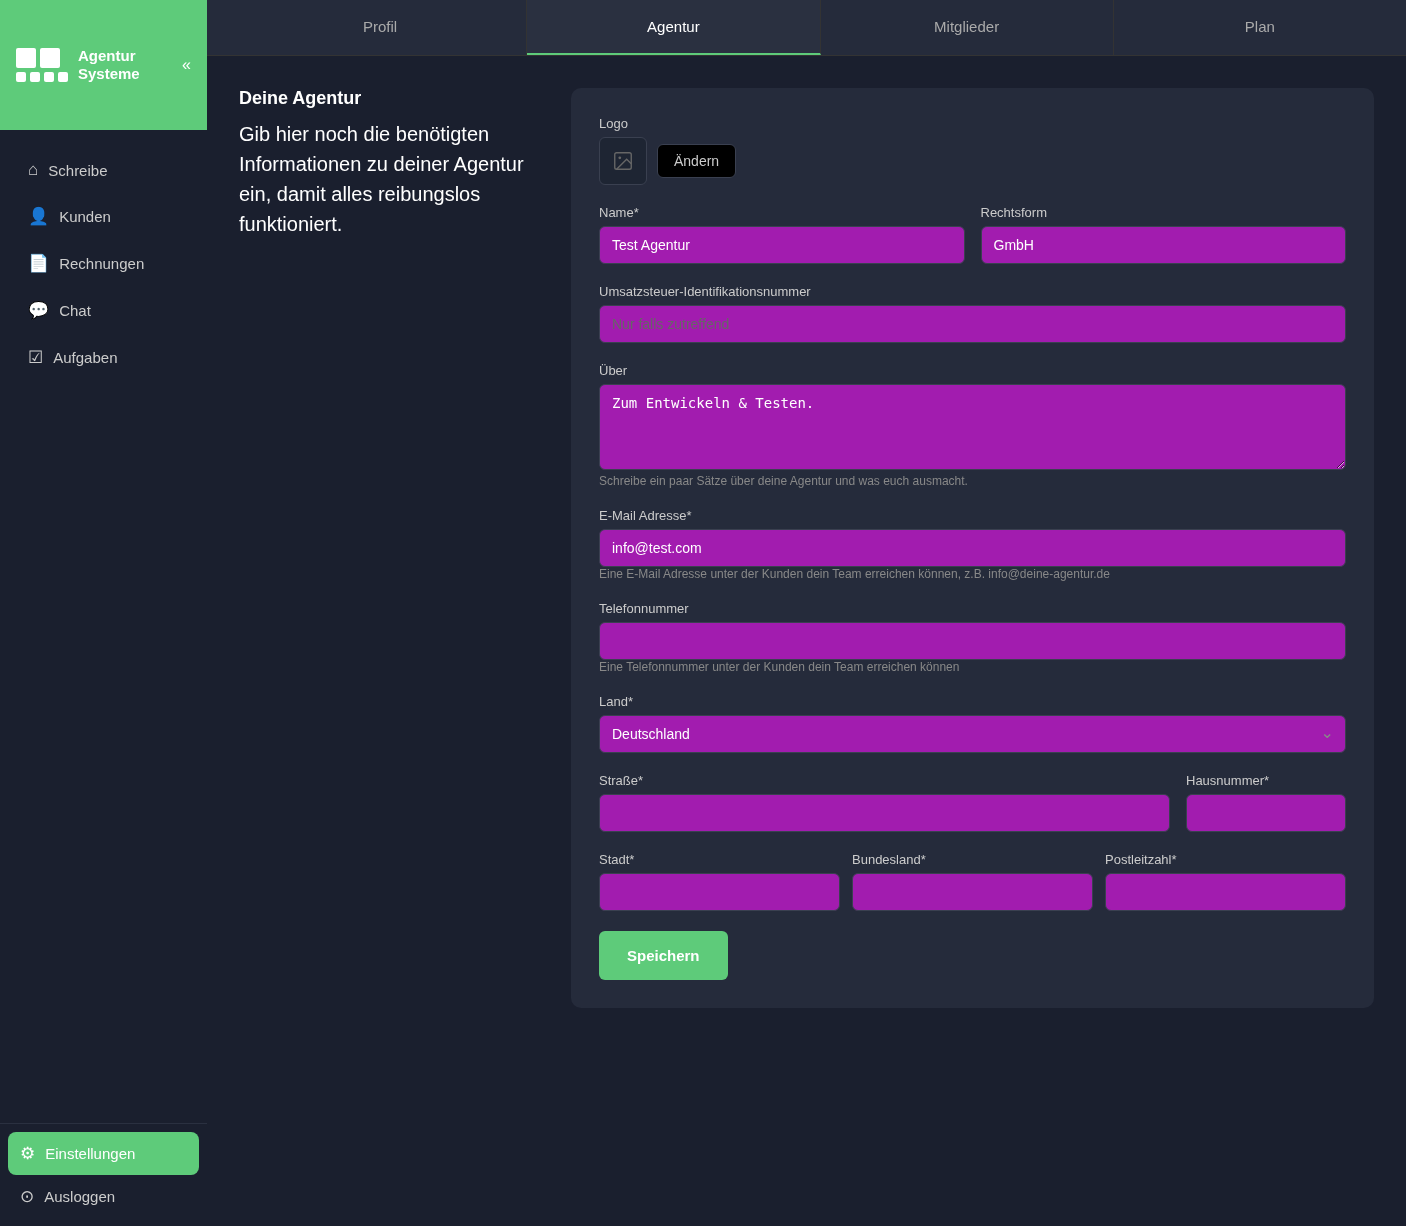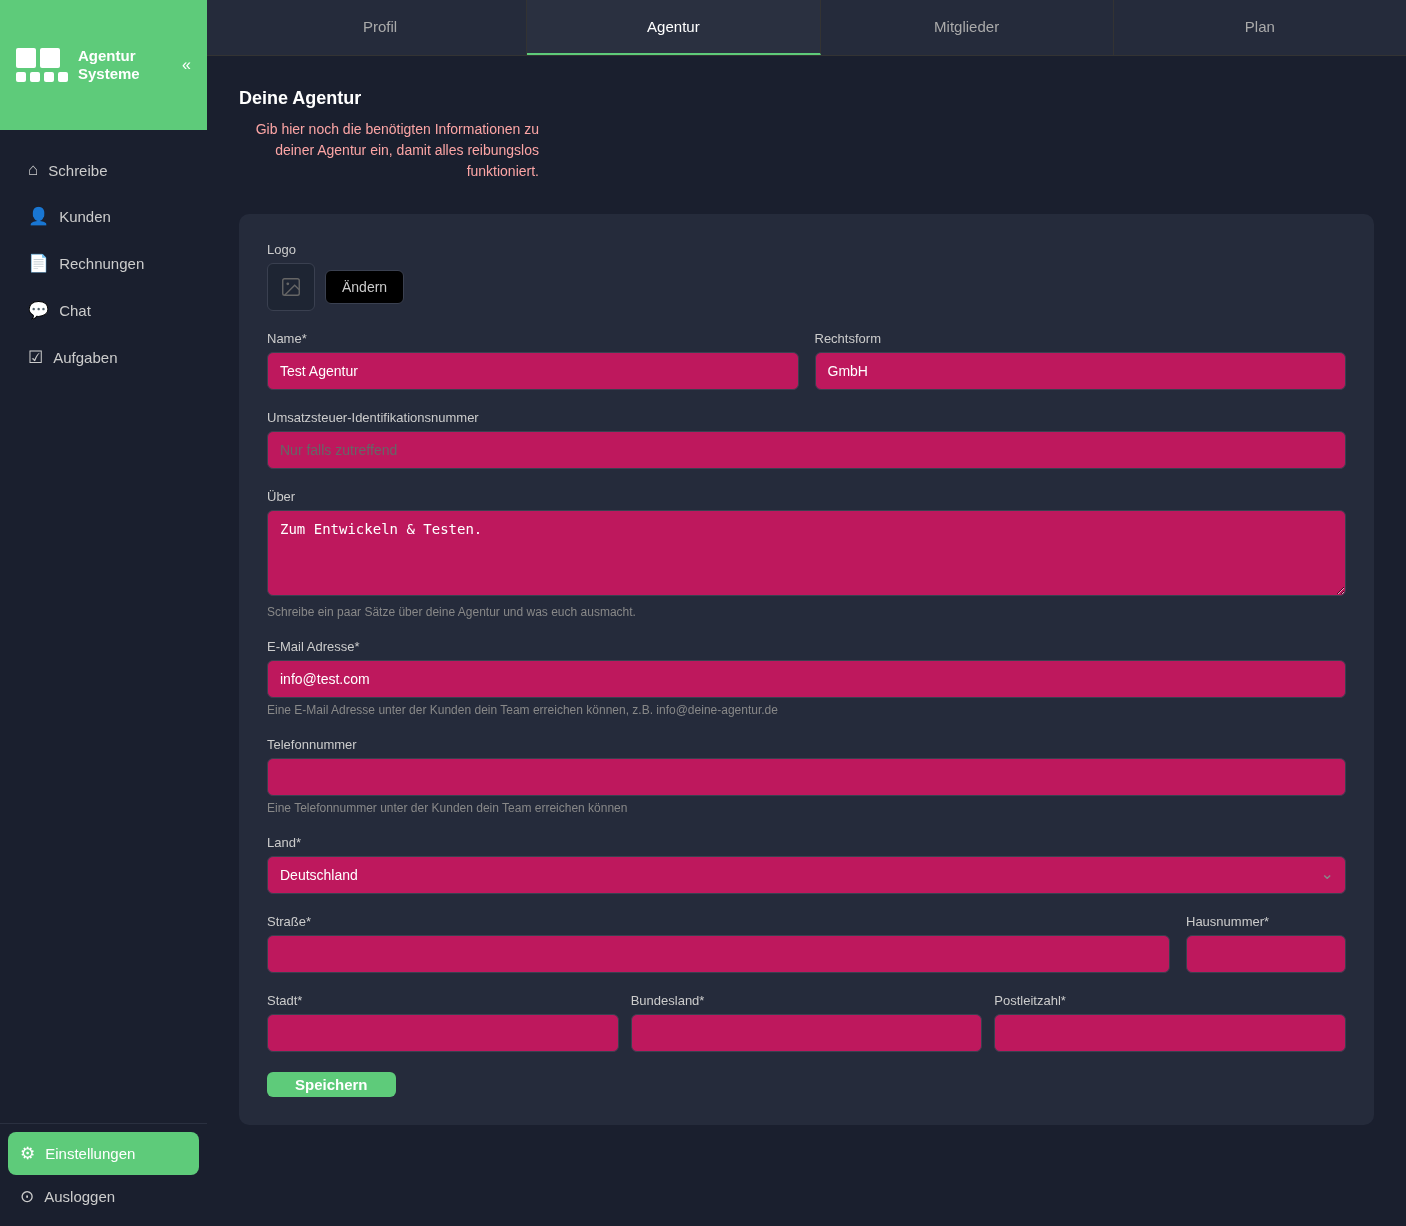--- a/index.html
+++ b/index.html
@@ -113,77 +113,74 @@
       color: #fff;
       border-bottom: 2px solid #5ecb7a;
       background: #2a3040;
     }
 
     
     .content {
       display: flex;
       gap: 32px;
       padding: 32px 32px;
-      flex-direction: column;
     }
     .content-left {
       min-width: 280px;
       max-width: 300px;
     }
     .content-left h2 {
       font-size: 18px;
       font-weight: 700;
       color: #fff;
       margin-bottom: 10px;
     }
     .content-left p {
-      font-size: 14px;
-      color: #fca5a5;
+      font-size: 20px;
+      color: #ffffff;
       line-height: 1.5;
-      text-align: right;
     }
     .content-right {
       flex: 1;
       background: #252b3b;
       border-radius: 10px;
       padding: 28px 28px;
     }
 
     
     .form-section { margin-bottom: 20px; }
     .form-label {
       display: block;
       font-size: 13px;
       color: #ccc;
       margin-bottom: 6px;
     }
     .form-input {
       width: 100%;
-      background: #be185d;
+      background: #a21caf;
       border: 1px solid #3a4050;
       border-radius: 6px;
       padding: 10px 12px;
       color: #fff;
       font-size: 14px;
       outline: none;
     }
     .form-input::placeholder { color: #666; }
     textarea.form-input {
       resize: vertical;
       min-height: 80px;
     }
     select.form-input {
       appearance: none;
       -webkit-appearance: none;
       cursor: pointer;
     }
     .form-hint {
       font-size: 12px;
       color: #888;
-      margin-top: 5px;
     }
 
     .row-2 {
       display: flex;
       gap: 16px;
     }
     .row-2 > * { flex: 1; }
 
     .row-3 {
       display: flex;
@@ -217,21 +214,21 @@
       padding: 8px 16px;
       border-radius: 6px;
       cursor: pointer;
       font-size: 14px;
     }
 
     .btn-primary {
       background: #5ecb7a;
       border: none;
       color: #fff;
-      padding: 4px 28px;
+      padding: 16px 28px;
       border-radius: 6px;
       cursor: pointer;
       font-size: 15px;
       font-weight: 600;
     }
 
     .select-wrapper {
       position: relative;
     }
     .select-wrapper::after {

